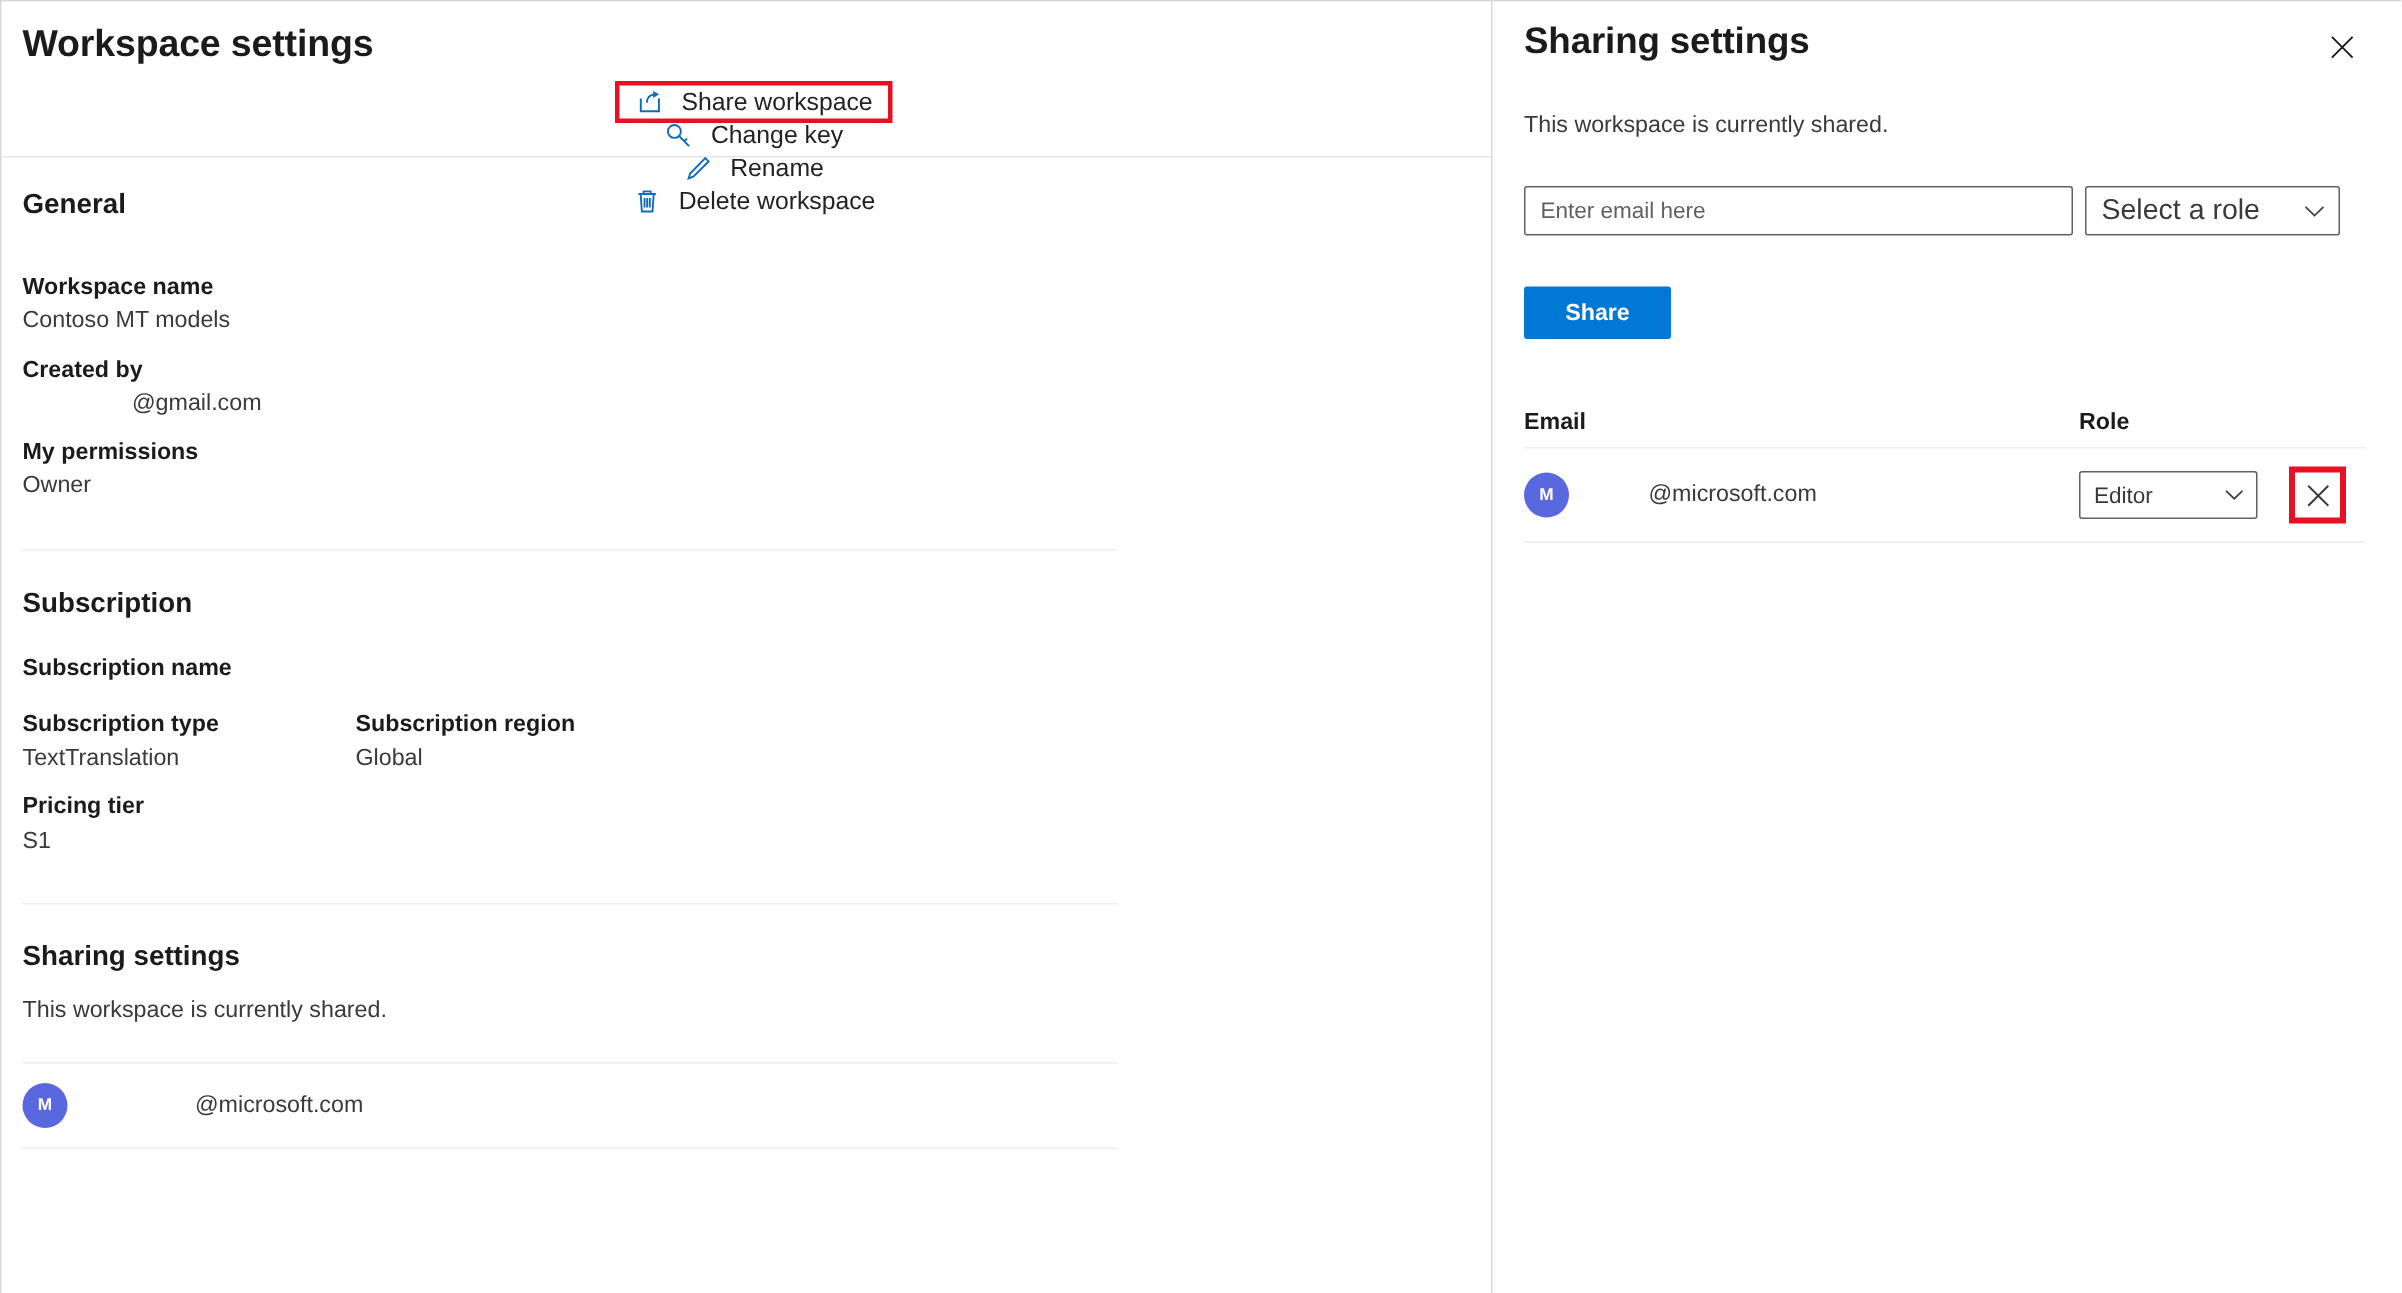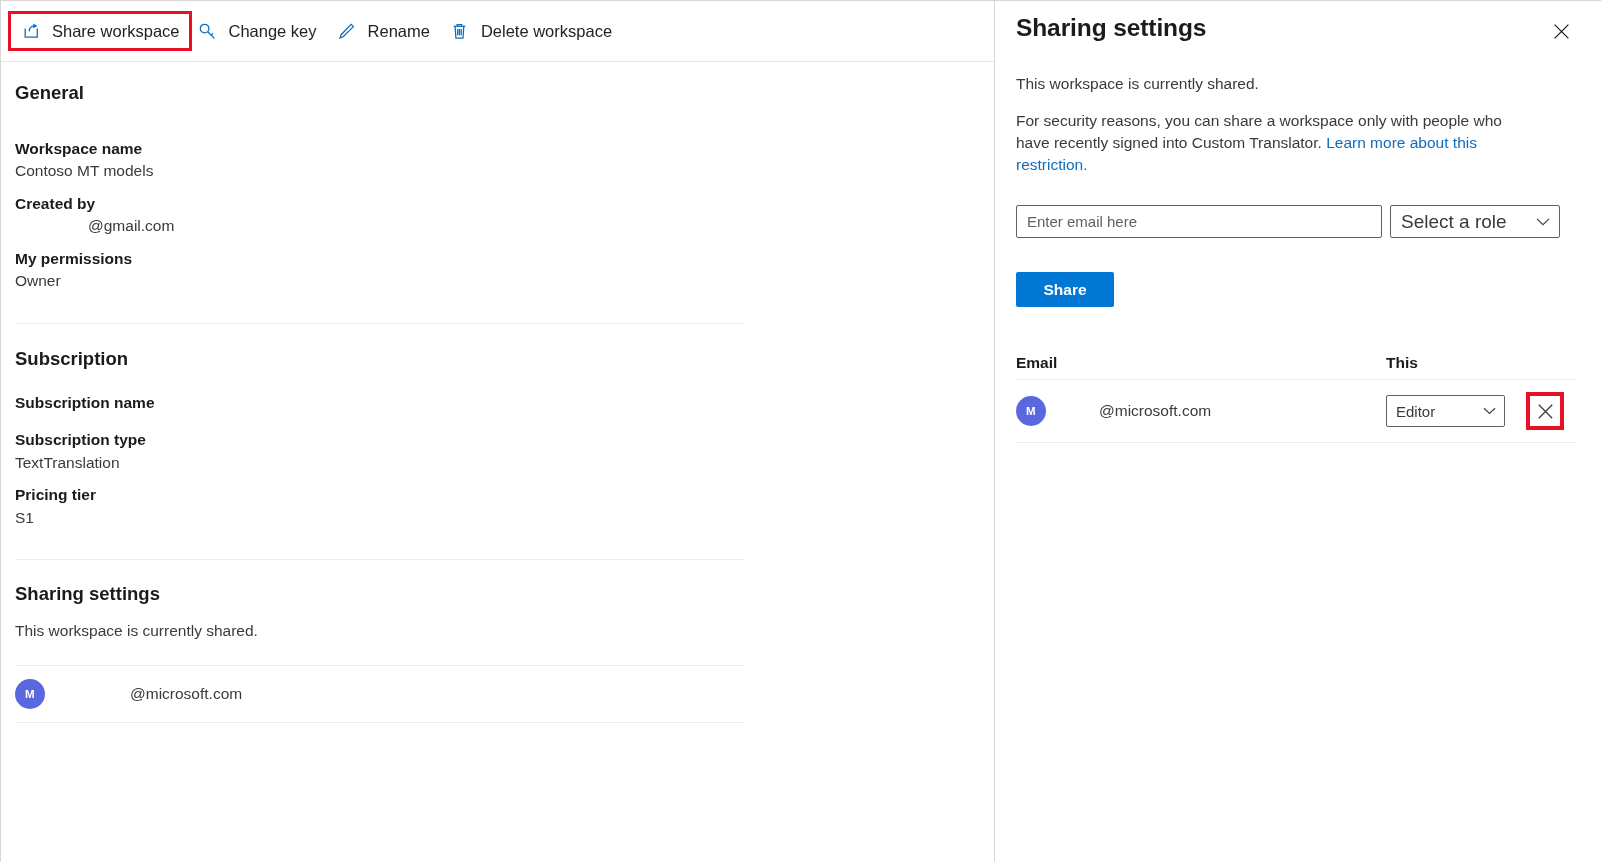--- a/index.html
+++ b/index.html
@@ -35,20 +35,21 @@
     letter-spacing: -0.1px;
     margin: 14px 0 0 14px;
   }
 
   
   #command-bar {
     display: flex;
     align-items: center;
     margin: 13px 0 0 14px;
     height: 34px;
+    flex-direction: column;
   }
   .cmd {
     display: flex;
     align-items: center;
     height: 34px;
     padding: 0 12px 0 6px;
     cursor: pointer;
     color: #232323;
     font-size: 16.5px;
     white-space: nowrap;
@@ -313,20 +314,21 @@
     flex: none;
   }
 </style>
 </head>
 <body>
 
 <div id="page">
 
   <div id="left-panel">
 
+    <h1 class="page-title">Workspace settings</h1>
 
     <div id="command-bar">
 
       <button id="cmd-share" class="cmd">
         <span class="glyph">
           <svg width="19" height="18" viewBox="0 0 19 18" fill="none" stroke="#0f6cbd" stroke-width="1.3">
             <path d="M3.2 6.6 V15.2 H15.3 V6.6" fill="none"></path>
             <path d="M7.2 9.4 C7.4 5.6 9.6 4.1 12.6 3.9" fill="none"></path>
             <path d="M11.4 1.6 L15.4 3.9 L11.4 6.3 Z" fill="#0f6cbd" stroke="none"></path>
           </svg>
@@ -385,20 +387,24 @@
     <div class="section" style="margin-top:24px;">
       <h2 class="section-title">Subscription</h2>
       <p class="field-label" style="margin-top:22px;">Subscription name</p>
       <p class="field-value"></p>
 
       <div class="two-col" style="margin-top:15px;">
         <div class="col-a">
           <p class="field-label">Subscription type</p>
           <p class="field-value">TextTranslation</p>
         </div>
+        <div>
+          <p class="field-label">Subscription region</p>
+          <p class="field-value">Global</p>
+        </div>
       </div>
 
       <p class="field-label" style="margin-top:10px;">Pricing tier</p>
       <p class="field-value">S1</p>
     </div>
 
     <div class="divider-section" style="margin-top:30px;"></div>
 
     <div class="section" style="margin-top:23px;">
       <h2 class="section-title">Sharing settings</h2>
@@ -423,40 +429,39 @@
         <h2 class="panel-title">Sharing settings</h2>
         <button id="close-button">
           <svg width="17" height="17" viewBox="0 0 17 17" stroke="#1b1b1b" stroke-width="1.25" fill="none">
             <path d="M1.6 1.6 L15.4 15.4 M15.4 1.6 L1.6 15.4"></path>
           </svg>
         </button>
       </div>
 
       <p id="rp-status" class="rp-text">This workspace is currently shared.</p>
 
-      <p id="rp-note" class="rp-text"><span>For security reasons, you can share a workspace only with people who have recently signed into Custom Translator. </span><a class="link">Learn more about this restriction.</a></p>
 
       <div id="share-form">
         <input id="email-input" type="text" placeholder="Enter email here" style="">
         <div id="role-select">
           <span>Select a role</span>
           <span class="chev">
             <svg width="14" height="9" viewBox="0 0 14 9" stroke="#424242" stroke-width="1.2" fill="none">
               <path d="M1 1.4 L7 7.2 L13 1.4"></path>
             </svg>
           </span>
         </div>
       </div>
 
       <button id="share-button">Share</button>
 
       <div id="share-table">
         <div class="tbl-head">
           <div class="col-email">Email</div>
-          <div class="col-role">This</div>
+          <div class="col-role">Role</div>
         </div>
         <div class="tbl-divider"></div>
 
         <div class="tbl-row">
           <div class="cell-email">
             <span class="avatar">M</span>
             <span class="email-txt">@microsoft.com</span>
           </div>
           <div class="cell-role">
             <div class="role-dd">

